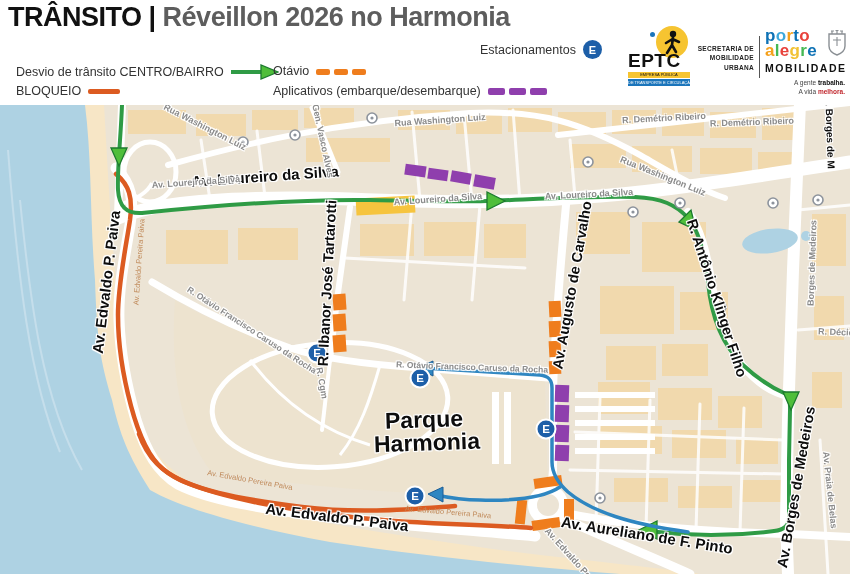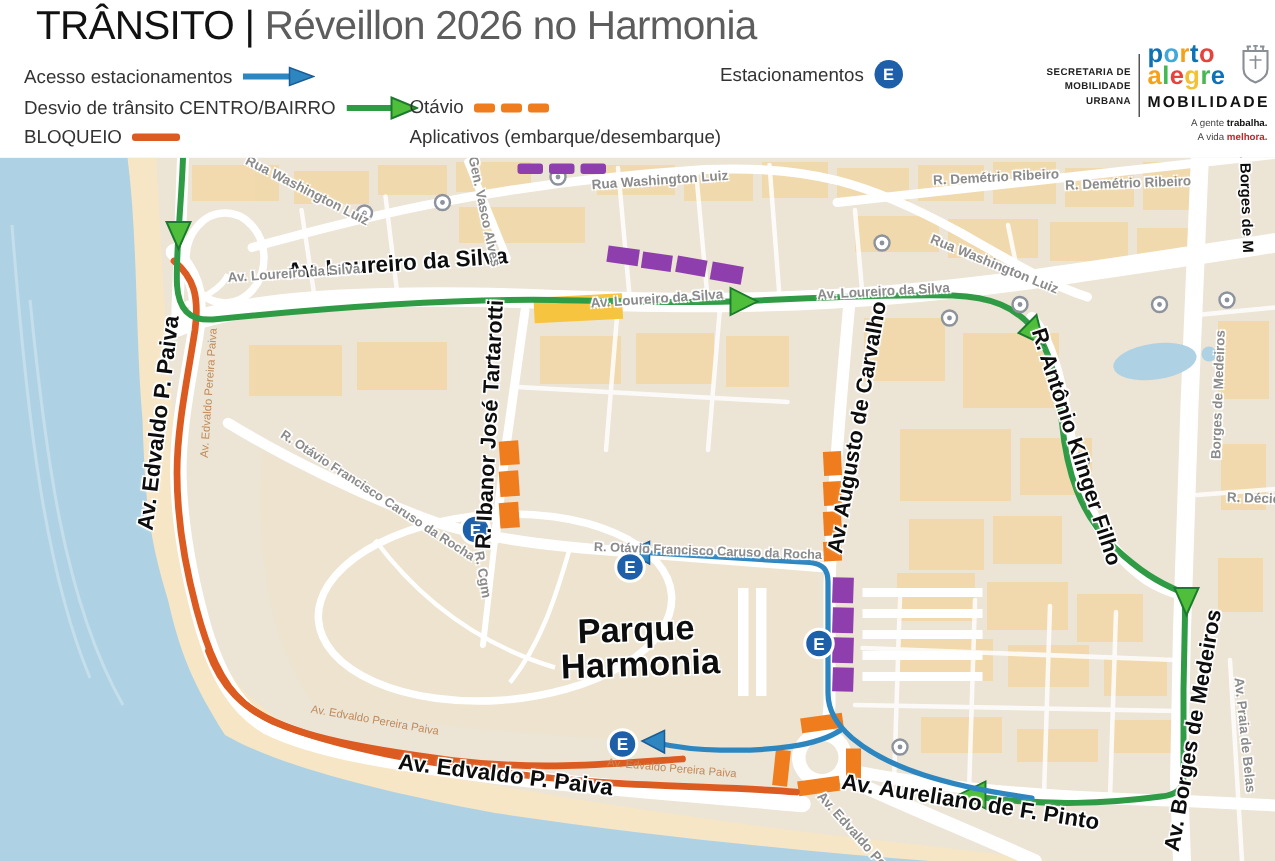--- a/index.html
+++ b/index.html
@@ -1,20 +1,20 @@
 <!DOCTYPE html>
 <html><head>
 <meta charset="utf-8">
 <style>
   html,body{margin:0;padding:0;background:#fff;}
   .stage{position:relative;width:850px;height:574px;background:#fff;overflow:hidden;
          font-family:"Liberation Sans","DejaVu Sans",sans-serif;}
   
   .hdr{position:absolute;left:0;top:0;width:850px;height:105px;background:#fff;z-index:5;}
-  .title{position:absolute;left:24px;top:2px;font-size:27px;font-weight:400;color:#111;white-space:nowrap;letter-spacing:-0.5px;}
+  .title{position:absolute;left:8px;top:2px;font-size:27px;font-weight:700;color:#111;white-space:nowrap;letter-spacing:-0.5px;}
   .title .t2{color:#5d5d5d;}
   .lg{position:absolute;display:flex;align-items:center;gap:7px;font-size:12.5px;color:#333;white-space:nowrap;}
   .sw-line{width:32px;height:5px;background:#dc5b21;border-radius:2px;}
   .sw-bus{width:48px;height:10px;background:#f6c43e;border-radius:2px;}
   .dash{display:inline-block;border-radius:2px;}
   .dash.t{width:14px;height:6px;background:#ef7d1d;margin-right:4px;}
   .dash.p{width:17px;height:7px;background:#8f3fad;margin-right:4px;}
   .ebadge{display:inline-flex;align-items:center;justify-content:center;width:19px;height:19px;border-radius:50%;
           background:#1d5fa8;color:#fff;font-size:11px;font-weight:bold;}
   
@@ -46,53 +46,58 @@
 
 <div class="stage">
 
   <div class="hdr">
     <div class="title">
       <span>TRÂNSITO</span>
       <span>|</span>
       <span class="t2">Réveillon 2026 no Harmonia</span>
     </div>
 
-    <div class="lg" style="left:16px;top:44px;">
-      <span>Acesso estacionamentos</span>
-      <svg width="48" height="14">
-        <line x1="0" y1="7" x2="31" y2="7" stroke="#2e86c1" stroke-width="4"></line>
-        <polygon points="31,1 31,13 47,7" fill="#2e86c1" stroke="#1a5c96" stroke-width="1"></polygon>
-      </svg>
-    </div>
     <div class="lg" style="left:16px;top:64px;">
       <span>Desvio de trânsito CENTRO/BAIRRO</span>
       <svg width="48" height="16">
         <line x1="0" y1="8" x2="30" y2="8" stroke="#2f9b45" stroke-width="4"></line>
         <polygon points="30,1 30,15 47,8" fill="#4fbe3a" stroke="#1c7a2e" stroke-width="1.3"></polygon>
       </svg>
     </div>
     <div class="lg" style="left:16px;top:84px;">
       <span>BLOQUEIO</span>
       <span class="sw-line"></span>
     </div>
 
     <div class="lg" style="left:273px;top:64px;">
       <span>Otávio</span>
       <span><span class="dash t"></span><span class="dash t"></span><span class="dash t"></span></span>
     </div>
-    <div class="lg" style="left:273px;top:84px;flex-direction:column;">
+    <div class="lg" style="left:273px;top:84px;">
       <span>Aplicativos (embarque/desembarque)</span>
       <span><span class="dash p"></span><span class="dash p"></span><span class="dash p"></span></span>
     </div>
 
     <div class="lg" style="left:480px;top:40px;">
       <span>Estacionamentos</span>
       <span class="ebadge">E</span>
     </div>
 
+    <div class="eptc">
+      <span class="eptc-dot"></span>
+      <span class="eptc-circle">
+        <svg width="32" height="32" viewBox="0 0 32 32">
+          <circle cx="17" cy="8" r="3.2" fill="#111"></circle>
+          <path d="M17,11 L16,19 M16.5,13 L10,17 M16.5,13 L23,16 M16,19 L11,27 M16,19 L20,26" stroke="#111" stroke-width="2.6" stroke-linecap="round" fill="none"></path>
+        </svg>
+      </span>
+      <span class="eptc-name">EPTC</span>
+      <span class="eptc-bar eptc-b1">EMPRESA PÚBLICA</span>
+      <span class="eptc-bar eptc-b2">DE TRANSPORTE E CIRCULAÇÃO</span>
+    </div>
 
     <div class="secr">
       <div>SECRETARIA DE</div>
       <div>MOBILIDADE URBANA</div>
     </div>
     <div class="vdiv"></div>
 
     <div class="poa">
       <div class="poa-word"><span style="color: rgb(14, 114, 181);">p</span><span style="color: rgb(63, 169, 220);">o</span><span style="color: rgb(245, 161, 28);">r</span><span style="color: rgb(14, 114, 181);">t</span><span style="color: rgb(232, 66, 60);">o</span></div>
       <div class="poa-word"><span style="color: rgb(245, 161, 28);">a</span><span style="color: rgb(69, 184, 84);">l</span><span style="color: rgb(232, 66, 60);">e</span><span style="color: rgb(242, 194, 51);">g</span><span style="color: rgb(69, 184, 84);">r</span><span style="color: rgb(14, 114, 181);">e</span></div>

